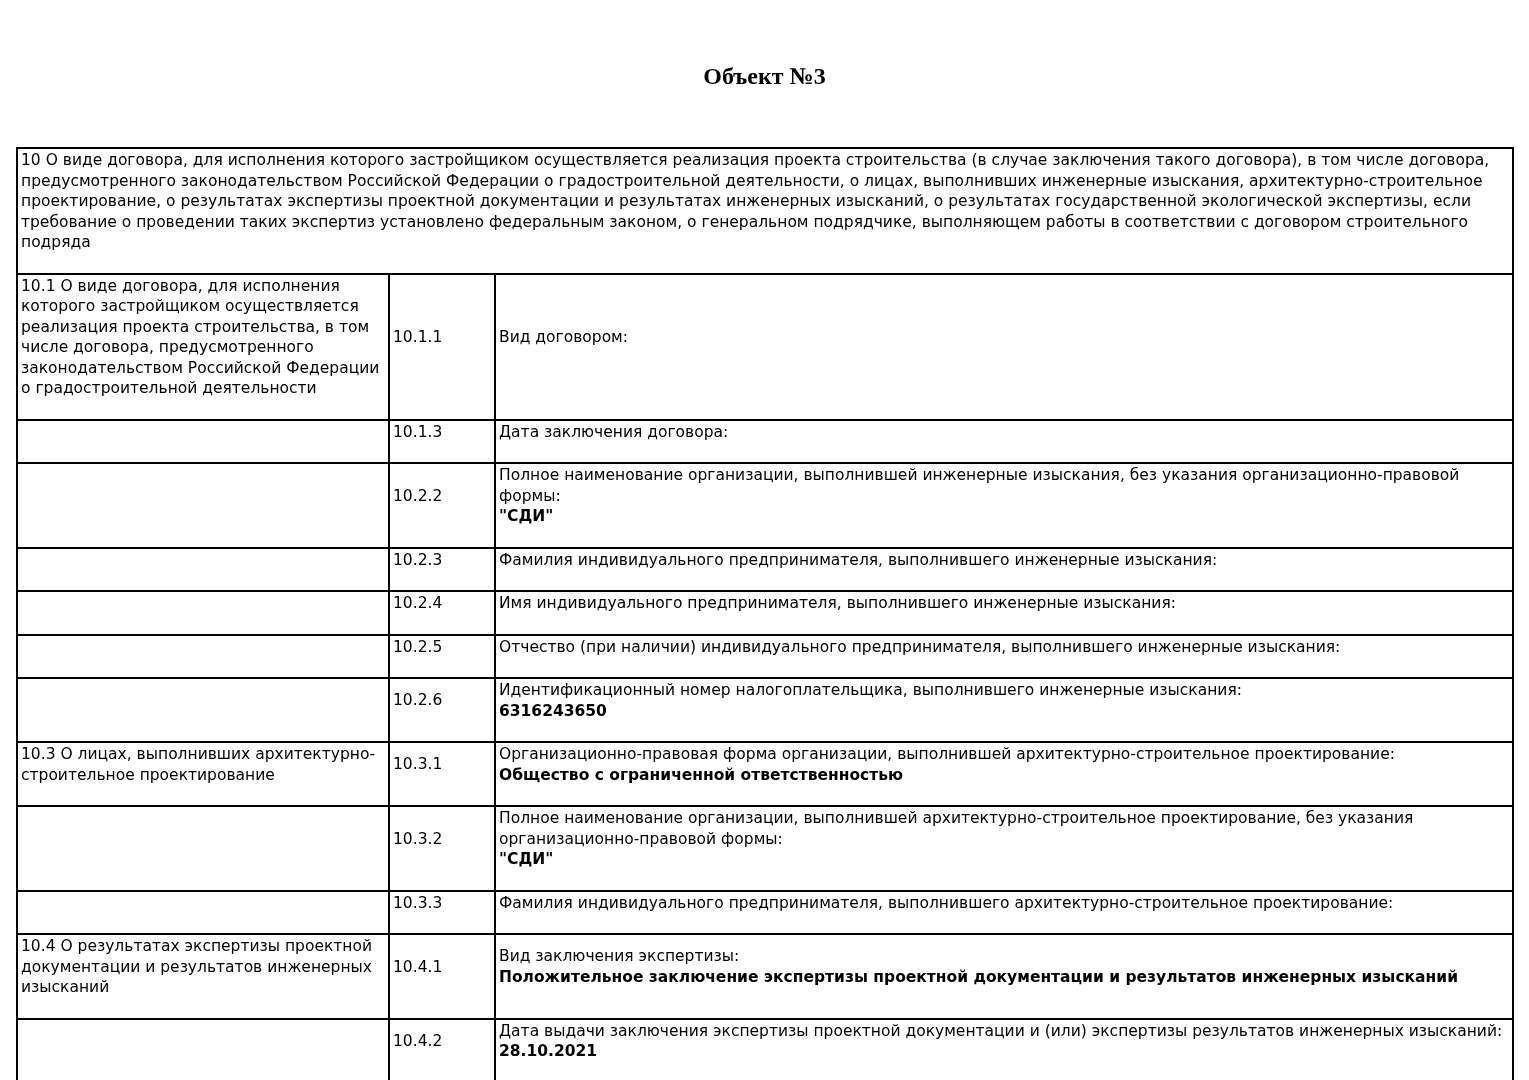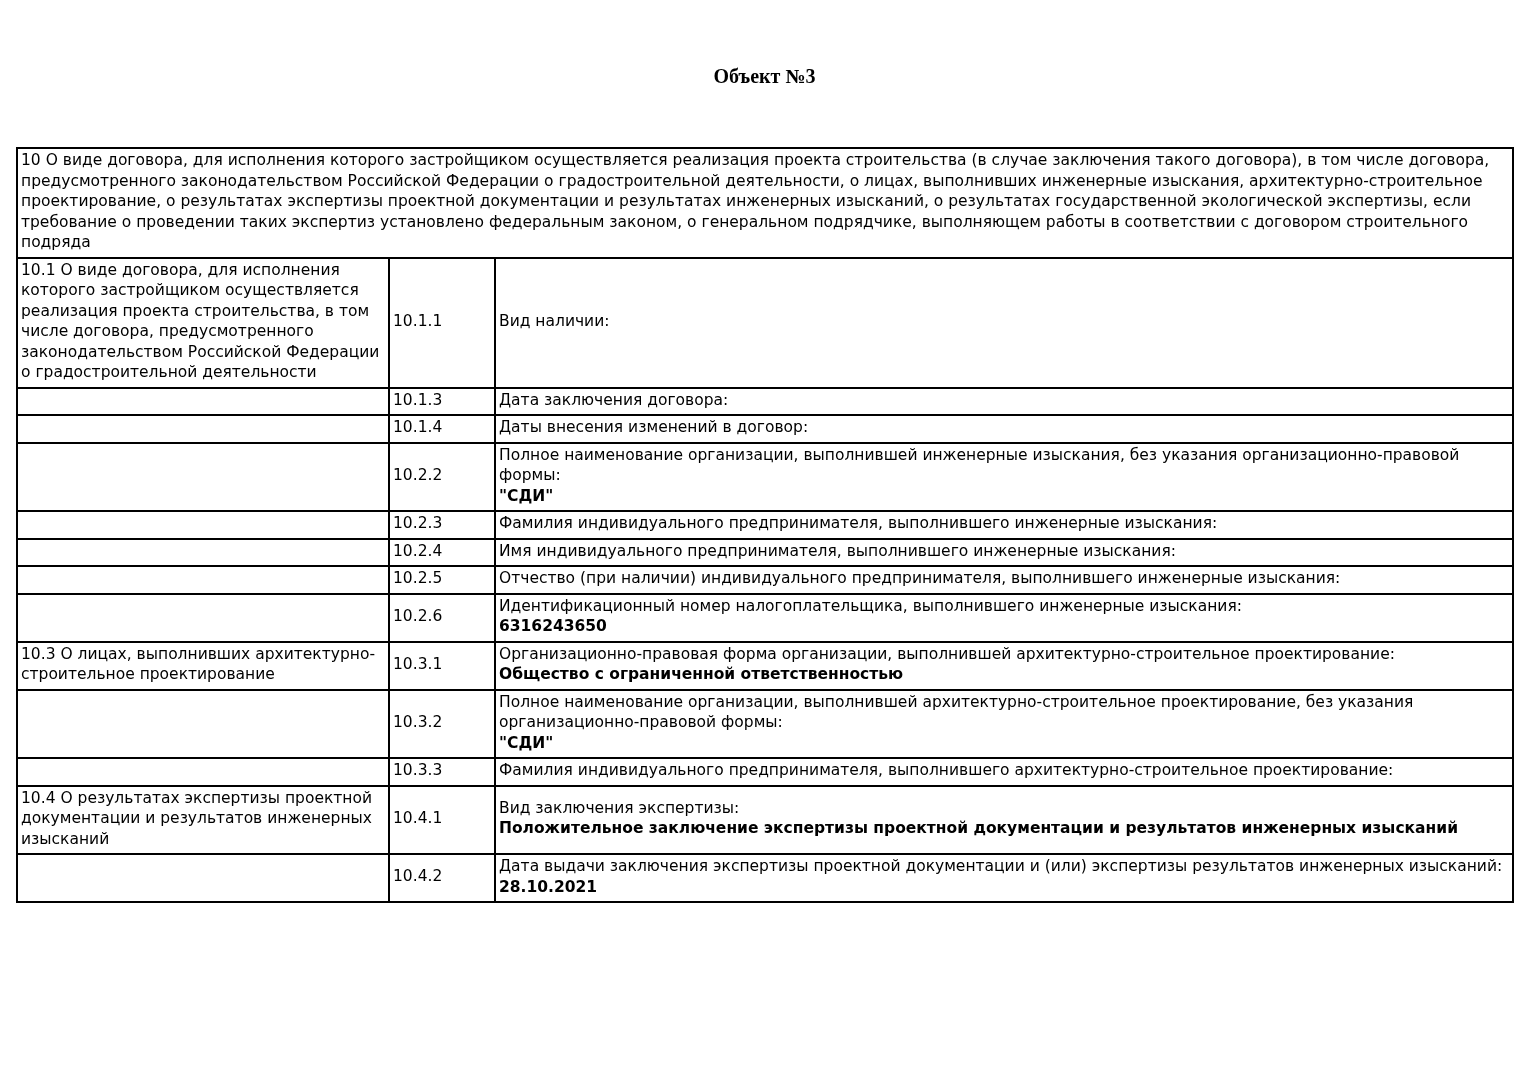--- a/index.html
+++ b/index.html
@@ -12,35 +12,35 @@
     height: 1080px;
     font-family: "DejaVu Sans", "Liberation Sans", sans-serif;
     color: #000000;
     overflow: hidden;
   }
   .page-title {
     margin: 62px 0 0 0;
     text-align: center;
     font-family: "Liberation Serif", "DejaVu Serif", serif;
     font-weight: bold;
-    font-size: 20px;
+    font-size: 24px;
     line-height: 28px;
     color: #000000;
   }
   table.decl {
     border-collapse: collapse;
     table-layout: fixed;
     margin: 57px 0 0 16px;
     width: 1498px;
   }
   table.decl td {
     border: 2px solid #000000;
     font-size: 15.5px;
     line-height: 20.5px;
-    padding: 1px 4px 4px 3px;
+    padding: 1px 4px 20px 3px;
     vertical-align: middle;
     word-wrap: break-word;
   }
   td.c-header { vertical-align: top; }
   td.c-section { vertical-align: top; width: 372px; }
   td.c-code { vertical-align: middle; width: 106px; }
   td.c-content { vertical-align: middle; }
   .field-value { font-weight: bold; }
 </style>
 </head>
@@ -55,35 +55,28 @@
     <col>
   </colgroup>
   <tbody id="table-body">
     <tr>
       <td colspan="3" class="c-header">10 О виде договора, для исполнения которого застройщиком осуществляется реализация проекта строительства (в случае заключения такого договора), в том числе договора, предусмотренного законодательством Российской Федерации о градостроительной деятельности, о лицах, выполнивших инженерные изыскания, архитектурно-строительное проектирование, о результатах экспертизы проектной документации и результатах инженерных изысканий, о результатах государственной экологической экспертизы, если требование о проведении таких экспертиз установлено федеральным законом, о генеральном подрядчике, выполняющем работы в соответствии с договором строительного подряда</td>
     </tr>
   <tr>
         <td class="c-section">10.1 О виде договора, для исполнения которого застройщиком осуществляется реализация проекта строительства, в том числе договора, предусмотренного законодательством Российской Федерации о градостроительной деятельности</td>
         <td class="c-code">10.1.1</td>
         <td class="c-content">
-          <div class="field-label">Вид наличии:</div>
+          <div class="field-label">Вид договором:</div>
         </td>
       </tr>
       <tr>
         <td class="c-section"></td>
         <td class="c-code">10.1.3</td>
         <td class="c-content">
           <div class="field-label">Дата заключения договора:</div>
-        </td>
-      </tr>
-      <tr>
-        <td class="c-section"></td>
-        <td class="c-code">10.1.4</td>
-        <td class="c-content">
-          <div class="field-label">Даты внесения изменений в договор:</div>
         </td>
       </tr>
       <tr>
         <td class="c-section"></td>
         <td class="c-code">10.2.2</td>
         <td class="c-content">
           <div class="field-label">Полное наименование организации, выполнившей инженерные изыскания, без указания организационно-правовой формы:</div>
           <div class="field-value">"СДИ"</div>
         </td>
       </tr>

